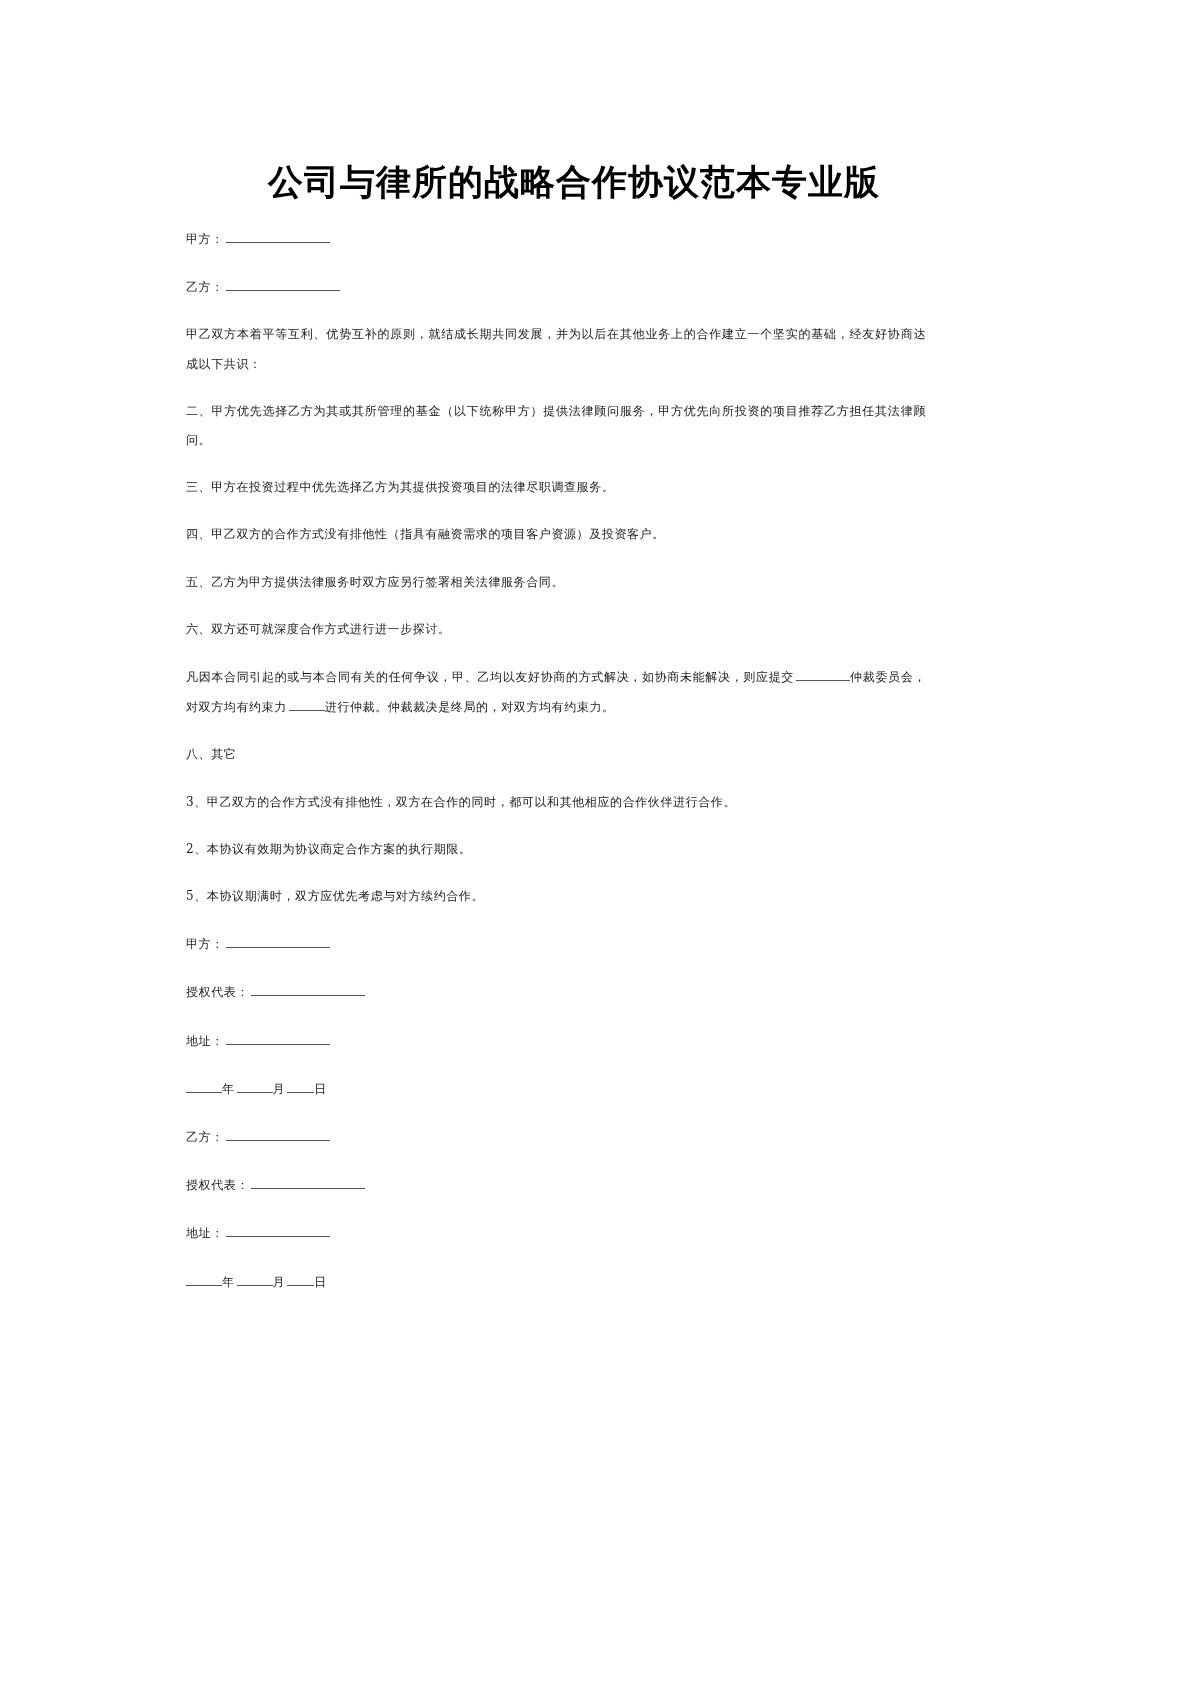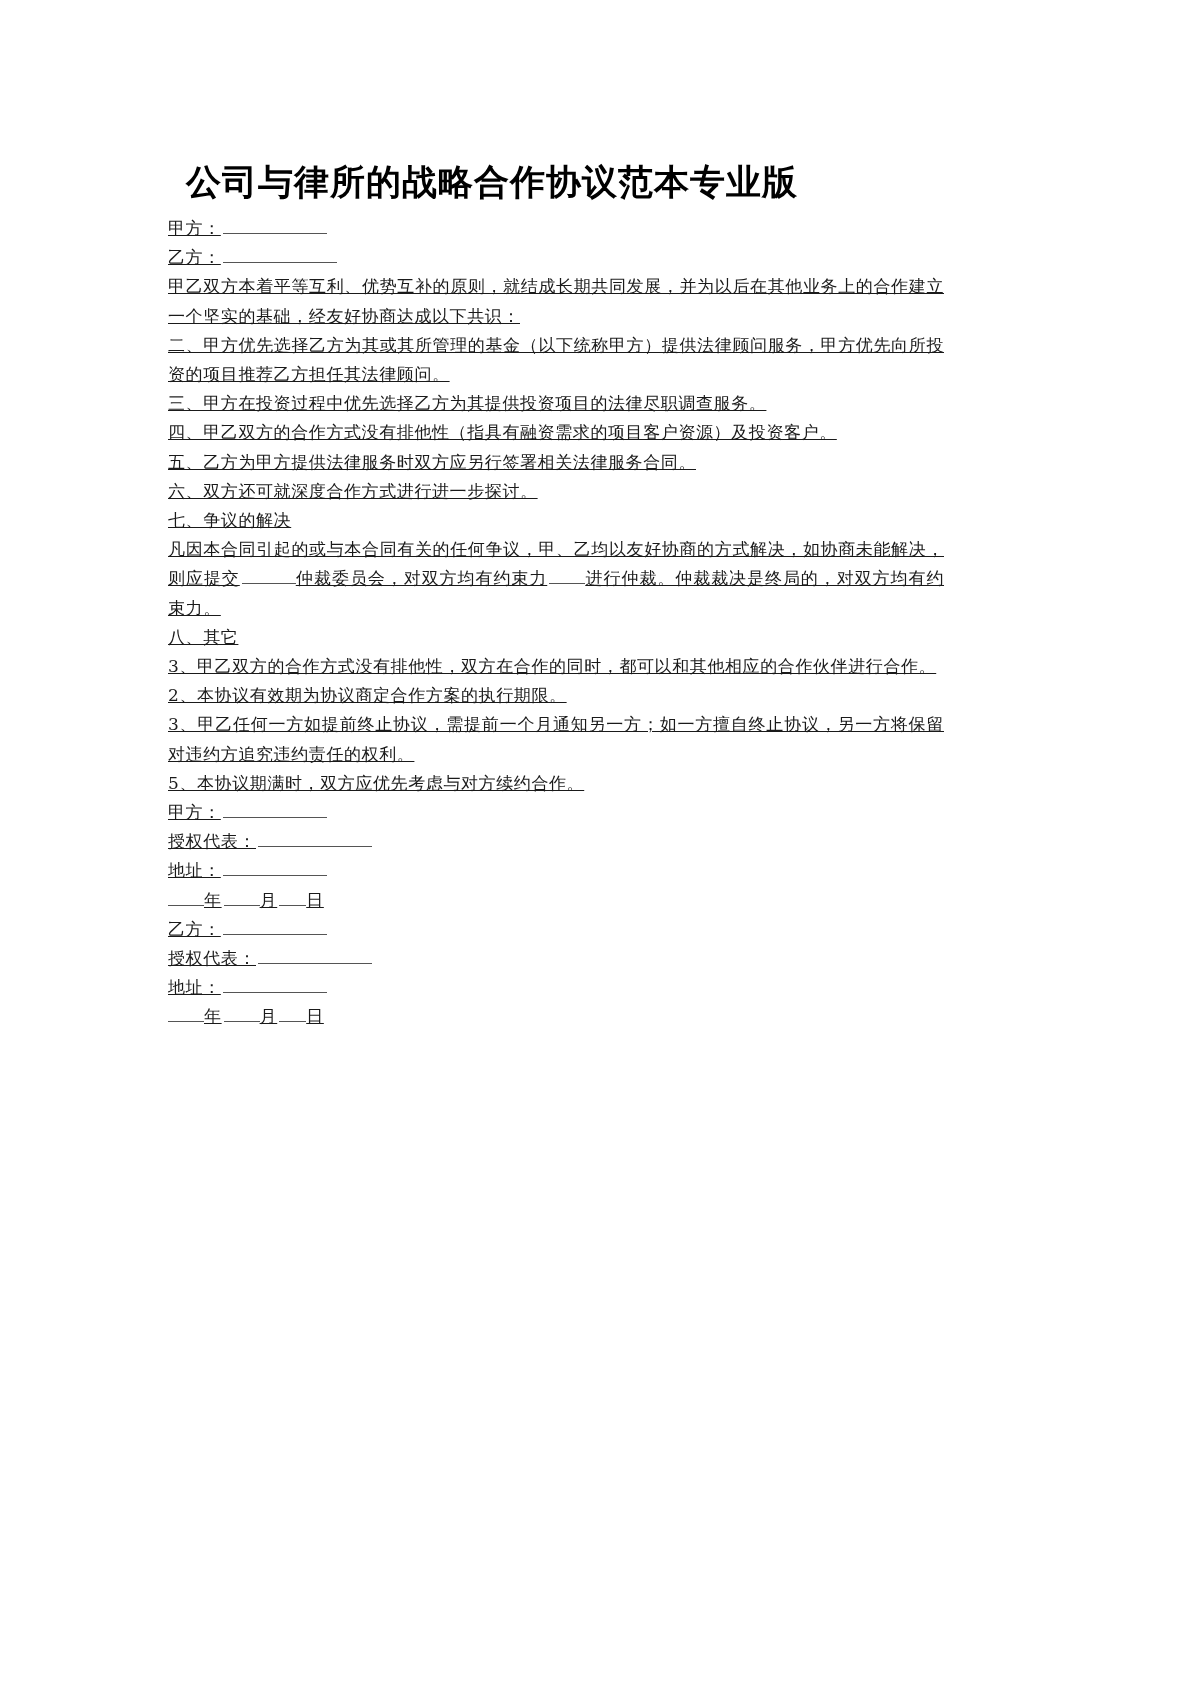--- a/index.html
+++ b/index.html
@@ -18,35 +18,35 @@
     .page {
       position: absolute;
       left: 168px;
       top: 158px;
       width: 776px;
     }
     .title {
       font-family: "DejaVu Sans", "Liberation Sans", sans-serif;
       font-weight: bold;
       font-size: 35px;
+      text-align: center;
       margin: 0 0 8px 0;
       letter-spacing: 1px;
       line-height: 48px;
       color: #000;
       position: relative;
       left: 18px;
     }
     .line {
-      font-size: 17px;
+      font-size: 12px;
       line-height: 29.2px;
-      margin: 0;
+      margin: 18px;
       text-align: justify;
       white-space: normal;
       letter-spacing: 0.6px;
-      text-decoration: underline;
     }
     .blank {
       display: inline-block;
       border-bottom: 1px solid #555;
       height: 18px;
       vertical-align: baseline;
       margin-left: 2px;
     }
     .w4 { width: 36px; }
     .w3 { width: 27px; }
@@ -64,27 +64,25 @@
   <p class="line"><span>乙方：</span><span class="blank w12"></span></p>
 
   <p class="line">甲乙双方本着平等互利、优势互补的原则，就结成长期共同发展，并为以后在其他业务上的合作建立一个坚实的基础，经友好协商达成以下共识：</p>
 
   <p class="line">二、甲方优先选择乙方为其或其所管理的基金（以下统称甲方）提供法律顾问服务，甲方优先向所投资的项目推荐乙方担任其法律顾问。</p>
   <p class="line">三、甲方在投资过程中优先选择乙方为其提供投资项目的法律尽职调查服务。</p>
   <p class="line">四、甲乙双方的合作方式没有排他性（指具有融资需求的项目客户资源）及投资客户。</p>
   <p class="line">五、乙方为甲方提供法律服务时双方应另行签署相关法律服务合同。</p>
   <p class="line">六、双方还可就深度合作方式进行进一步探讨。</p>
 
-  <p class="line">七、争议的解决</p>
   <p class="line"><span>凡因本合同引起的或与本合同有关的任何争议，甲、乙均以友好协商的方式解决，如协商未能解决，则应提交</span><span class="blank w6"></span><span>仲裁委员会，对双方均有约束力</span><span class="blank w4"></span><span>进行仲裁。仲裁裁决是终局的，对双方均有约束力。</span></p>
 
   <p class="line">八、其它</p>
   <p class="line">3、甲乙双方的合作方式没有排他性，双方在合作的同时，都可以和其他相应的合作伙伴进行合作。</p>
   <p class="line">2、本协议有效期为协议商定合作方案的执行期限。</p>
-  <p class="line">3、甲乙任何一方如提前终止协议，需提前一个月通知另一方；如一方擅自终止协议，另一方将保留对违约方追究违约责任的权利。</p>
   <p class="line">5、本协议期满时，双方应优先考虑与对方续约合作。</p>
 
   <div>
     <p class="line"><span>甲方：</span><span class="blank w11"></span></p>
     <p class="line"><span>授权代表：</span><span class="blank w12"></span></p>
     <p class="line"><span>地址：</span><span class="blank w11"></span></p>
     <p class="line"><span class="blank w4" style="margin-left:0"></span><span>年</span><span class="blank w4"></span><span>月</span><span class="blank w3"></span><span>日</span></p>
   </div>
 
   <div>

